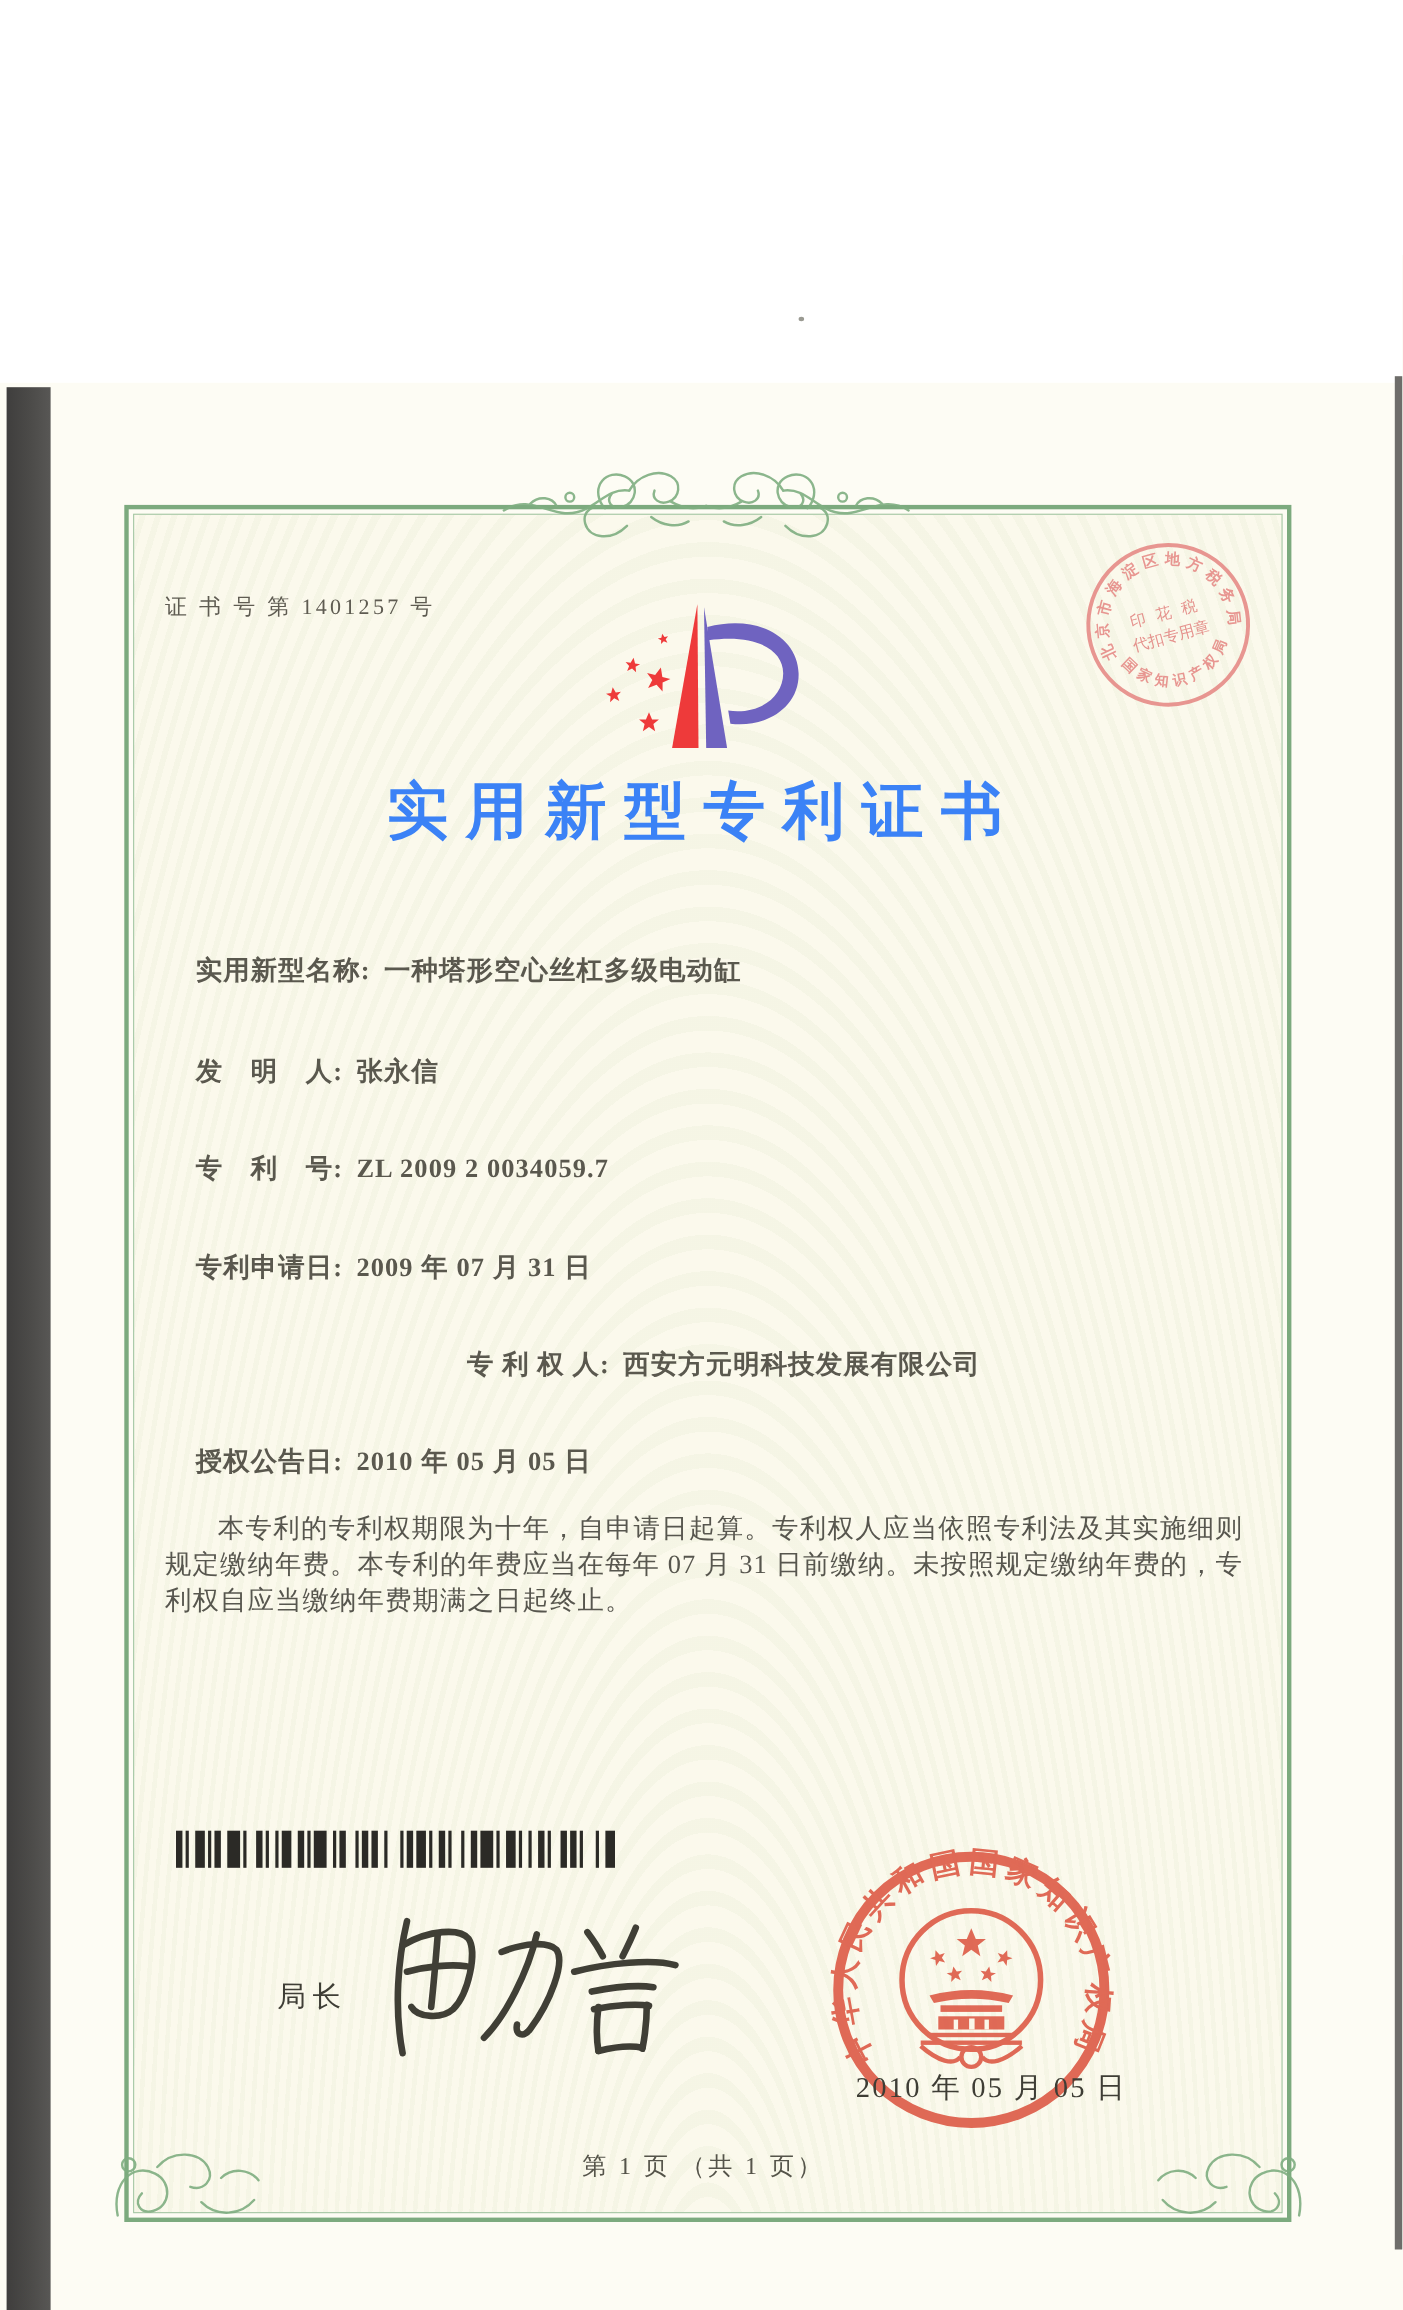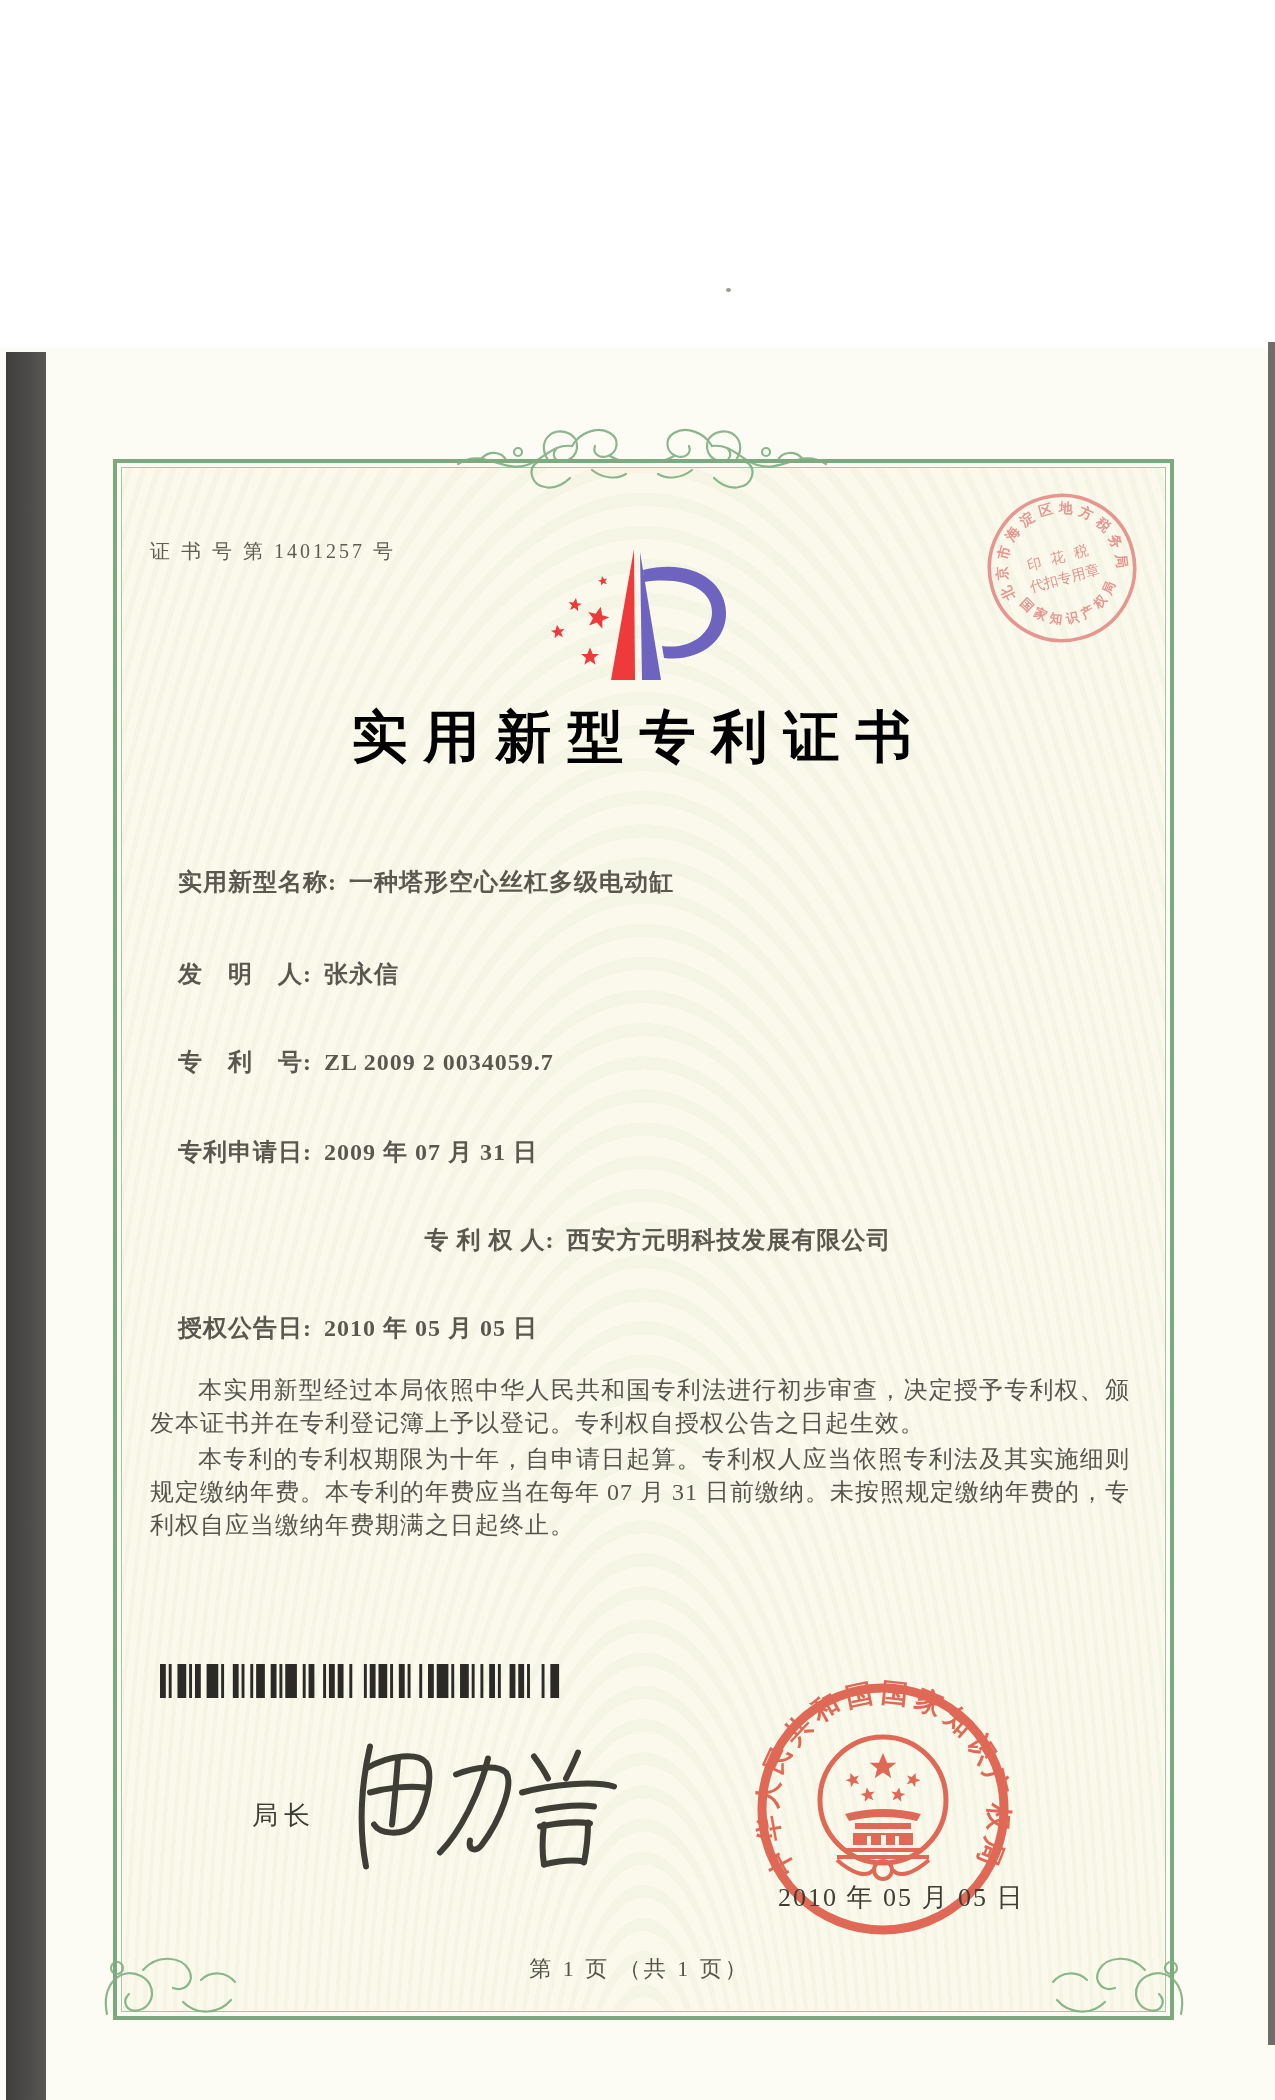--- a/index.html
+++ b/index.html
@@ -15,21 +15,21 @@
     background:linear-gradient(90deg,#3f3e3d,#4c4b49 55%,#585755);}
   .strip-right{left:1268px;top:342px;width:7px;height:1703px;background:#6e6d6a;}
   .speck{left:726px;top:288px;width:5px;height:4px;border-radius:50%;background:#9a9a92;}
   
   .frame{left:113px;top:459px;width:1053px;height:1553px;border:4px solid #7caa7e;}
   .frame-inner{position:absolute;inset:4px;border:1px solid #a3c6a3;background:
     repeating-radial-gradient(ellipse at 50% 112%, rgba(170,195,140,.07) 0 4px, rgba(0,0,0,0) 4px 10px),
     #fbf9ec;}
   .cert-number{left:150px;top:538px;font-size:20px;letter-spacing:3px;color:#5f5c52;}
   .title{left:113px;top:700px;width:1053px;text-align:center;font-size:56px;
-    letter-spacing:16px;color:#000000;font-weight:600;white-space:nowrap;}
+    letter-spacing:16px;color:#3b82f6;font-weight:600;white-space:nowrap;}
   .field-row{left:178px;width:960px;font-size:24px;letter-spacing:1px;color:#5a584e;white-space:nowrap;font-weight:bold;}
   .field-row .val{margin-left:12px;}
   .body-text{left:150px;top:1374px;width:980px;font-size:24px;line-height:33px;
     letter-spacing:1px;color:#57564e;text-align:justify;}
   .body-text p{margin:0 0 3px 0;text-indent:2em;}
   .sig-label{left:252px;top:1798px;font-size:26px;letter-spacing:6px;color:#3f3e36;}
   .seal-date{left:778px;top:1880px;font-size:26px;letter-spacing:2px;color:#3e3d35;z-index:6;white-space:nowrap;}
   .footer{left:113px;top:1954px;width:1053px;text-align:center;font-size:22px;
     letter-spacing:3px;color:#55544a;}
   svg{display:block;}
@@ -123,21 +123,20 @@
   <span>专利申请日:</span><span class="val">2009 年 07 月 31 日</span>
 </div>
 <div class="abs field-row" style="top:1224px;text-align:center;">
   <span>专 利 权 人:</span><span class="val">西安方元明科技发展有限公司</span>
 </div>
 <div class="abs field-row" style="top:1312px;">
   <span>授权公告日:</span><span class="val">2010 年 05 月 05 日</span>
 </div>
 
 <div class="abs body-text">
-  <p>本实用新型经过本局依照中华人民共和国专利法进行初步审查，决定授予专利权、颁发本证书并在专利登记簿上予以登记。专利权自授权公告之日起生效。</p>
   <p>本专利的专利权期限为十年，自申请日起算。专利权人应当依照专利法及其实施细则规定缴纳年费。本专利的年费应当在每年 07 月 31 日前缴纳。未按照规定缴纳年费的，专利权自应当缴纳年费期满之日起终止。</p>
 </div>
 
 <svg class="abs" style="left:160px;top:1664px;" width="402" height="36" viewBox="0 0 402 36" id="barcode">
     <rect x="0.00" y="0" width="5.83" height="34" fill="#2b2a26"></rect>
     <rect x="8.74" y="0" width="2.91" height="34" fill="#2b2a26"></rect>
     <rect x="17.48" y="0" width="8.74" height="34" fill="#2b2a26"></rect>
     <rect x="29.13" y="0" width="2.91" height="34" fill="#2b2a26"></rect>
     <rect x="34.96" y="0" width="5.83" height="34" fill="#2b2a26"></rect>
     <rect x="46.61" y="0" width="11.65" height="34" fill="#2b2a26"></rect>

